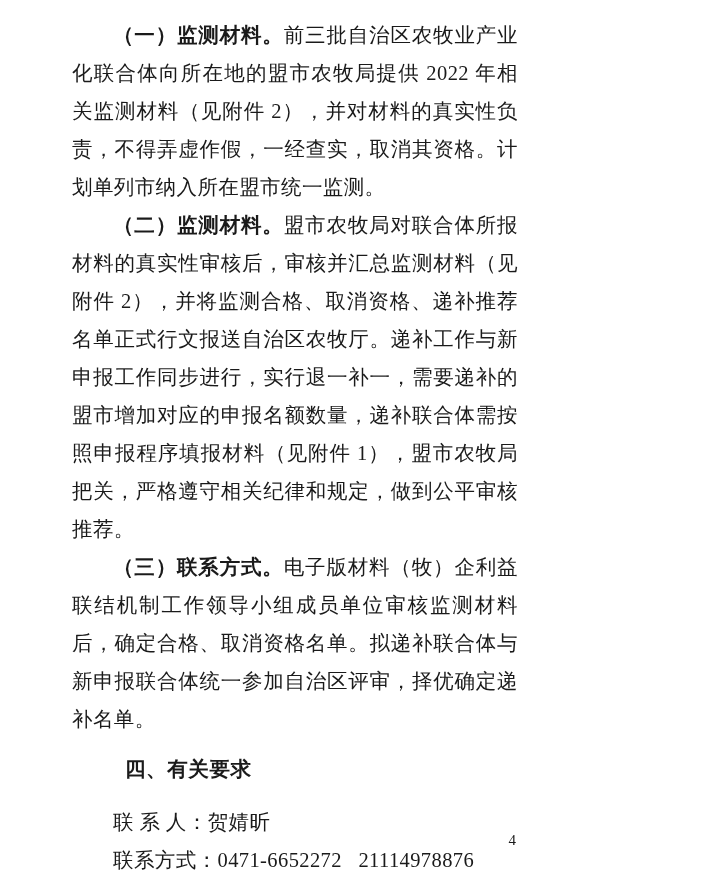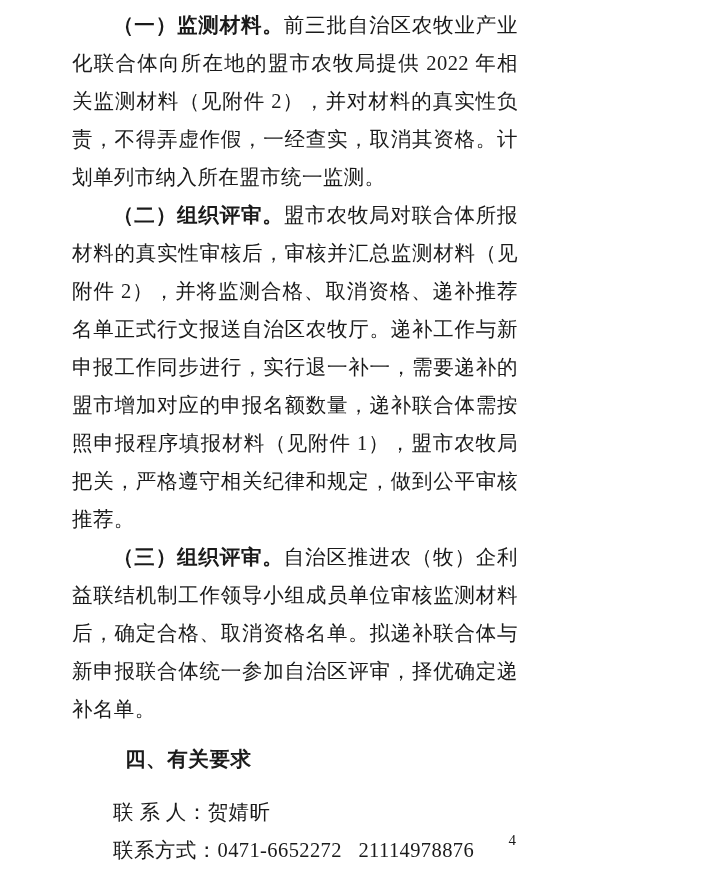--- a/index.html
+++ b/index.html
@@ -13,21 +13,21 @@
     font-family: "Liberation Serif", "DejaVu Serif", serif;
     color: #1a1a1a;
     position: relative;
     overflow: hidden;
   }
   .page {
     position: relative;
     width: 590px;
     height: 873px;
     box-sizing: border-box;
-    padding: 6px 72px 0 72px;
+    padding: 16px 72px 0 72px;
   }
   .para {
     font-size: 20.5px;
     line-height: 38px;
     text-align: justify;
     text-justify: inter-ideograph;
     text-indent: 2em;
     margin: 0;
     letter-spacing: 0.4px;
   }
@@ -62,23 +62,23 @@
     color: #1a1a1a;
   }
 </style>
 </head>
 <body>
 
 <div class="page">
 
   <p class="para"><span class="lead">（一）监测材料。</span><span>前三批自治区农牧业产业化联合体向所在地的盟市农牧局提供 2022 年相关监测材料（见附件 2），并对材料的真实性负责，不得弄虚作假，一经查实，取消其资格。计划单列市纳入所在盟市统一监测。</span></p>
 
-  <p class="para"><span class="lead">（二）组织评审。</span><span>盟市农牧局对联合体所报材料的真实性审核后，审核并汇总监测材料（见附件 2），并将监测合格、取消资格、递补推荐名单正式行文报送自治区农牧厅。递补工作与新申报工作同步进行，实行退一补一，需要递补的盟市增加对应的申报名额数量，递补联合体需按照申报程序填报材料（见附件 1），盟市农牧局把关，严格遵守相关纪律和规定，做到公平审核推荐。</span></p>
+  <p class="para"><span class="lead">（二）监测材料。</span><span>盟市农牧局对联合体所报材料的真实性审核后，审核并汇总监测材料（见附件 2），并将监测合格、取消资格、递补推荐名单正式行文报送自治区农牧厅。递补工作与新申报工作同步进行，实行退一补一，需要递补的盟市增加对应的申报名额数量，递补联合体需按照申报程序填报材料（见附件 1），盟市农牧局把关，严格遵守相关纪律和规定，做到公平审核推荐。</span></p>
 
-  <p class="para"><span class="lead">（三）组织评审。</span><span>自治区推进农（牧）企利益联结机制工作领导小组成员单位审核监测材料后，确定合格、取消资格名单。拟递补联合体与新申报联合体统一参加自治区评审，择优确定递补名单。</span></p>
+  <p class="para"><span class="lead">（三）联系方式。</span><span>电子版材料（牧）企利益联结机制工作领导小组成员单位审核监测材料后，确定合格、取消资格名单。拟递补联合体与新申报联合体统一参加自治区评审，择优确定递补名单。</span></p>
 
   <p class="heading">四、有关要求</p>
 
 
   <div class="spacer-sm"></div>
 
   <p class="contact">联 系 人：贺婧昕</p>
   <p class="contact">联系方式：0471-6652272   21114978876</p>
   <p class="contact">邮　　箱：940121747@qq.com</p>
 

